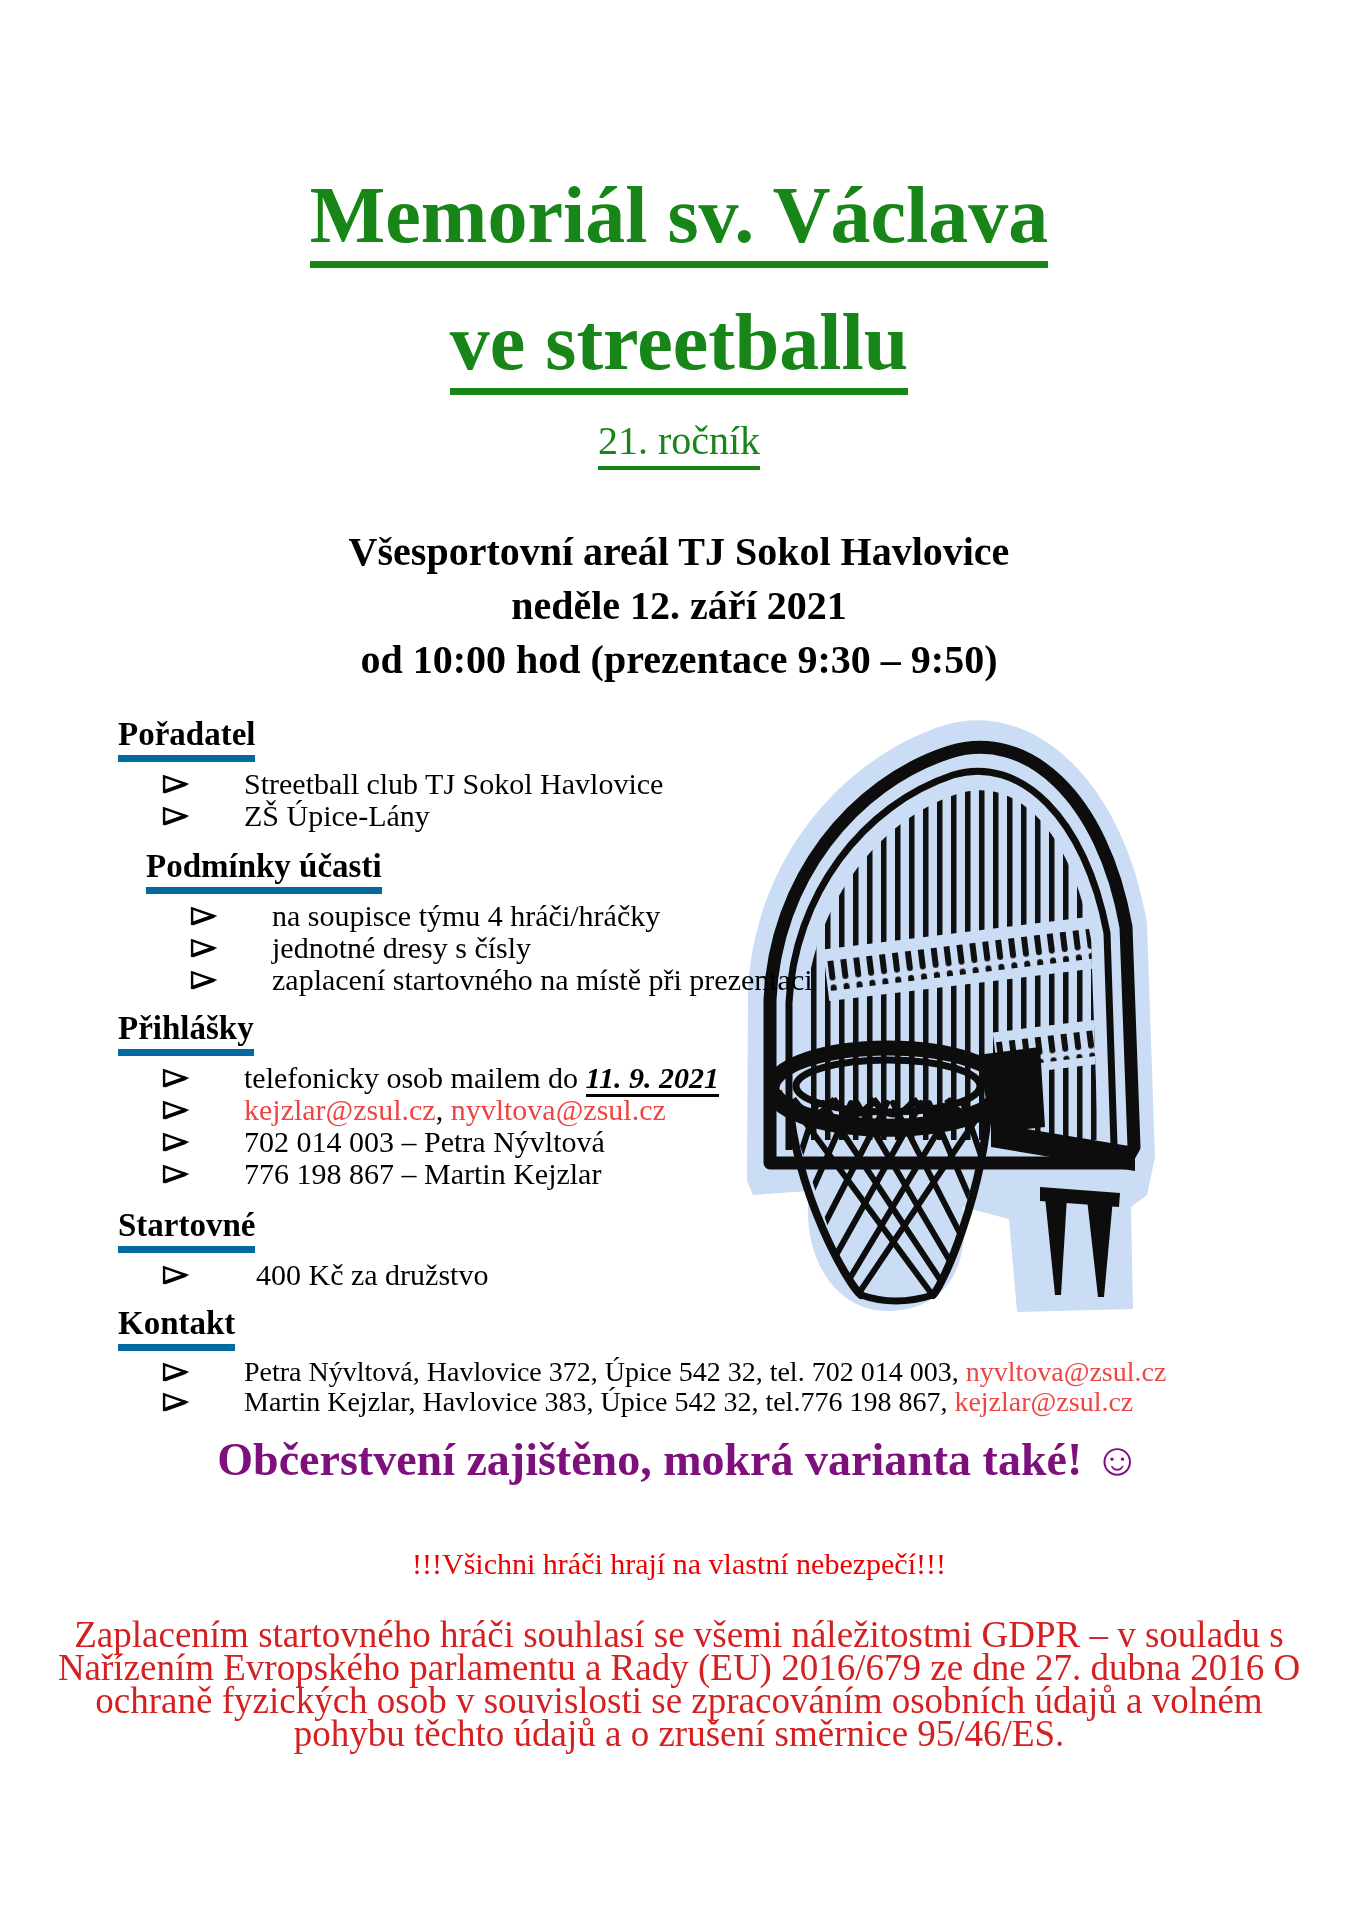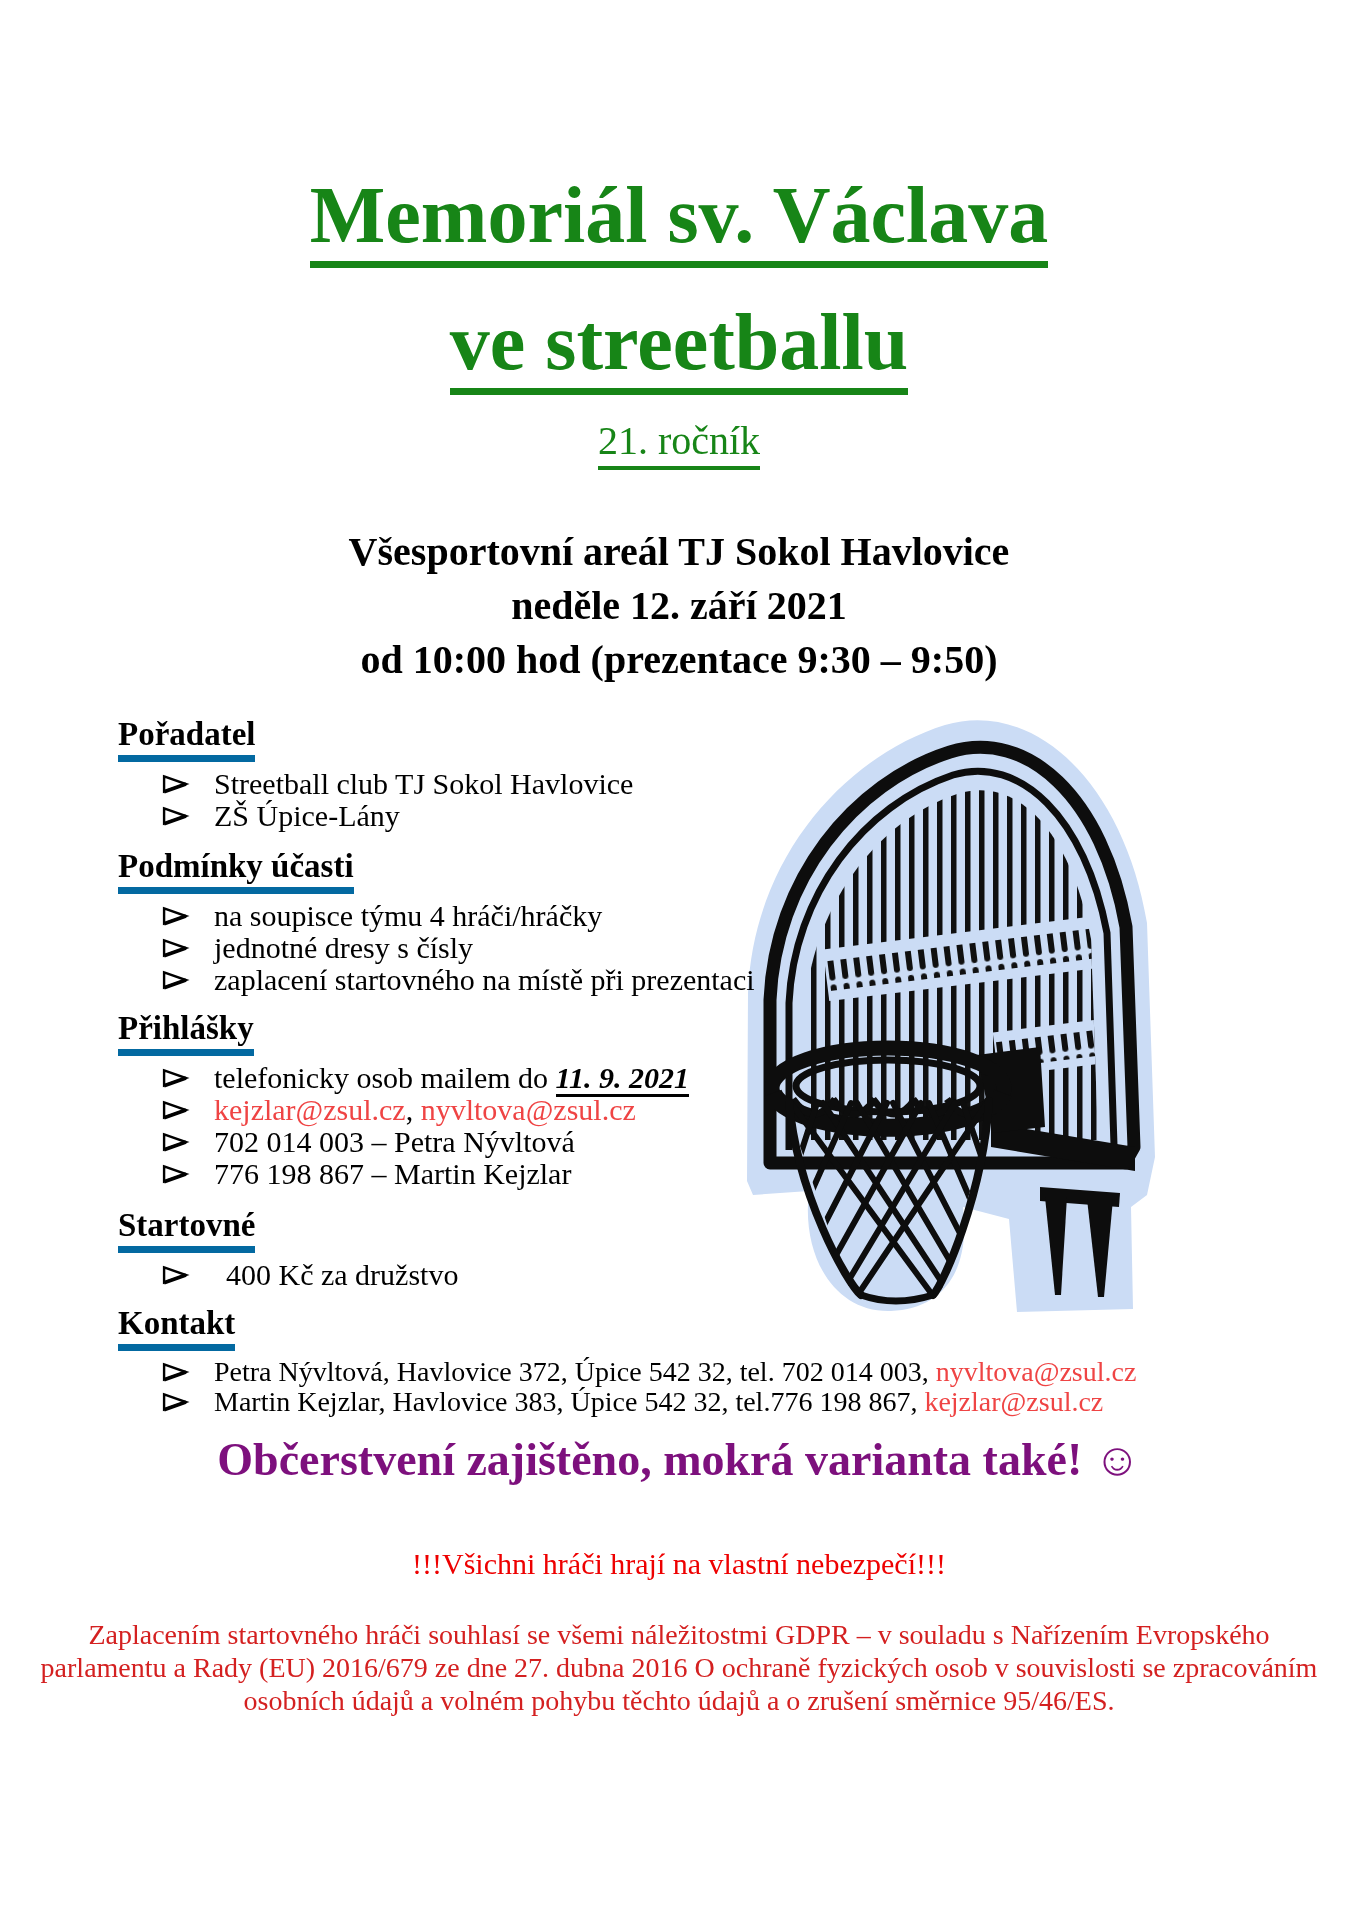--- a/index.html
+++ b/index.html
@@ -10,30 +10,30 @@
   .center{position:absolute;left:0;width:100%;text-align:center;}
   .title{font-weight:bold;color:#178517;font-size:80px;line-height:1;}
   .title .u{display:inline-block;border-bottom:7px solid;padding-bottom:6px;}
   .edition{color:#178517;font-size:40px;line-height:1;}
   .edition .u{display:inline-block;border-bottom:4px solid;padding-bottom:5px;}
   .venue{font-weight:bold;font-size:40px;line-height:54px;color:#000;}
   .sec{position:absolute;left:118px;z-index:2;}
   .sec h2{margin:0;font-size:33px;line-height:40px;font-weight:bold;}
   .sec h2 .u{display:inline-block;border-bottom:7px solid #0369a1;padding-bottom:1px;}
   ul.bullets{list-style:none;margin:6px 0 0 0;padding:0;}
-  ul.bullets li{display:flex;align-items:center;font-size:30px;line-height:32px;white-space:nowrap;}
+  ul.bullets li{display:flex;align-items:center;font-size:30px;line-height:32px;white-space:nowrap;gap:30px;}
   .kontakt ul.bullets li{font-size:28px;line-height:30px;}
   .arr{flex:0 0 auto;width:30px;height:24px;margin-left:42px;margin-right:24px;}
   .bold{font-weight:normal;margin-left:12px;}
   a.mail{color:#ef4444;cursor:pointer;}
   .deadline{font-weight:bold;font-style:italic;border-bottom:3px solid #000;padding-bottom:0;}
   .refresh{color:#7d107d;font-weight:bold;font-size:46px;line-height:56px;z-index:2;}
   .warning{color:#ee0000;font-size:30px;line-height:38px;z-index:2;}
   .gdpr{position:absolute;left:39px;width:1280px;text-align:center;color:#d42020;
-        font-size:28px;line-height:33px;z-index:2;}
+        font-size:37px;line-height:33px;z-index:2;}
   #clipart{position:absolute;left:695px;top:695px;width:470px;height:620px;z-index:0;}
 </style>
 </head>
 <body>
 
 <svg width="0" height="0" style="position:absolute" aria-hidden="true">
   <symbol id="arrow-bullet" viewBox="0 0 26 22">
     <path d="M3 4 L23 11 L3 18 Z" fill="#ffffff" stroke="#000" stroke-width="2.2" stroke-linejoin="miter"></path>
     <path d="M3 18 L23 11" stroke="#000" stroke-width="3.4" fill="none"></path>
   </symbol>
@@ -139,21 +139,21 @@
     </li>
     <li>
       <svg class="arr">
           <use href="#arrow-bullet"></use>
         </svg>
       <span>ZŠ Úpice-Lány</span>
     </li>
   </ul>
 </div>
 
-<div class="sec" style="top:846px;">
+<div class="sec" style="top:846px;margin-left:28px;">
   <h2><span class="u">Podmínky účasti</span></h2>
   <ul class="bullets">
     <li>
       <svg class="arr">
           <use href="#arrow-bullet"></use>
         </svg>
       <span>na soupisce týmu 4 hráči/hráčky</span>
     </li>
     <li>
       <svg class="arr">

